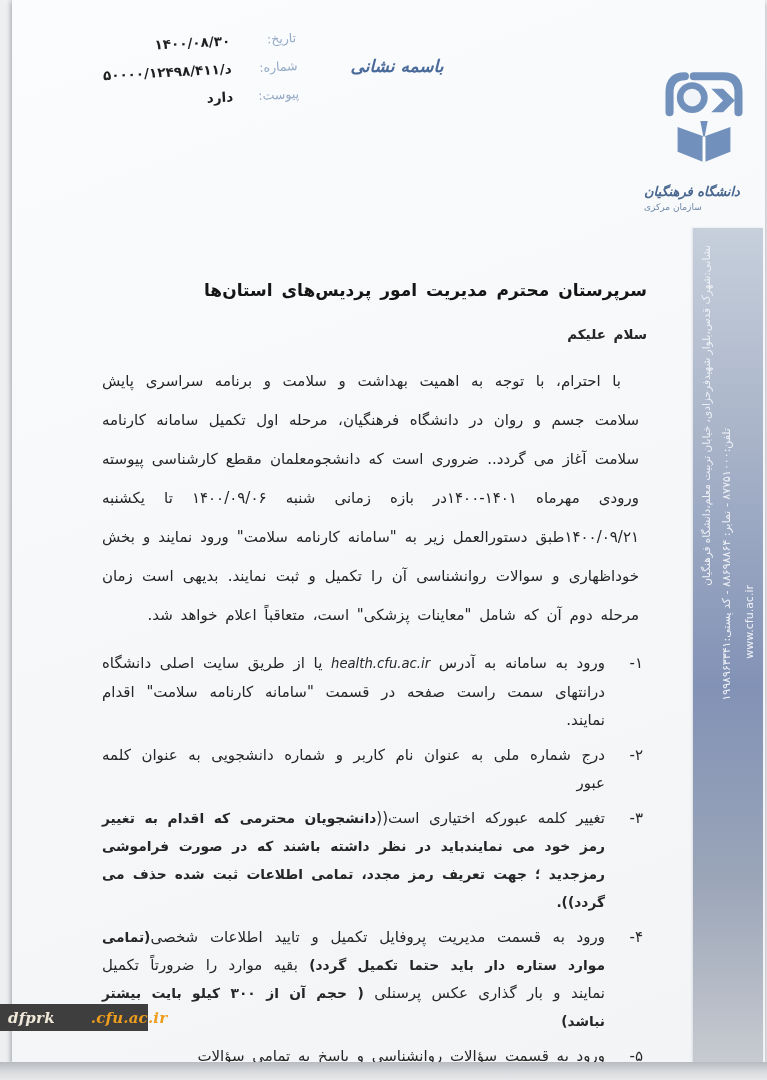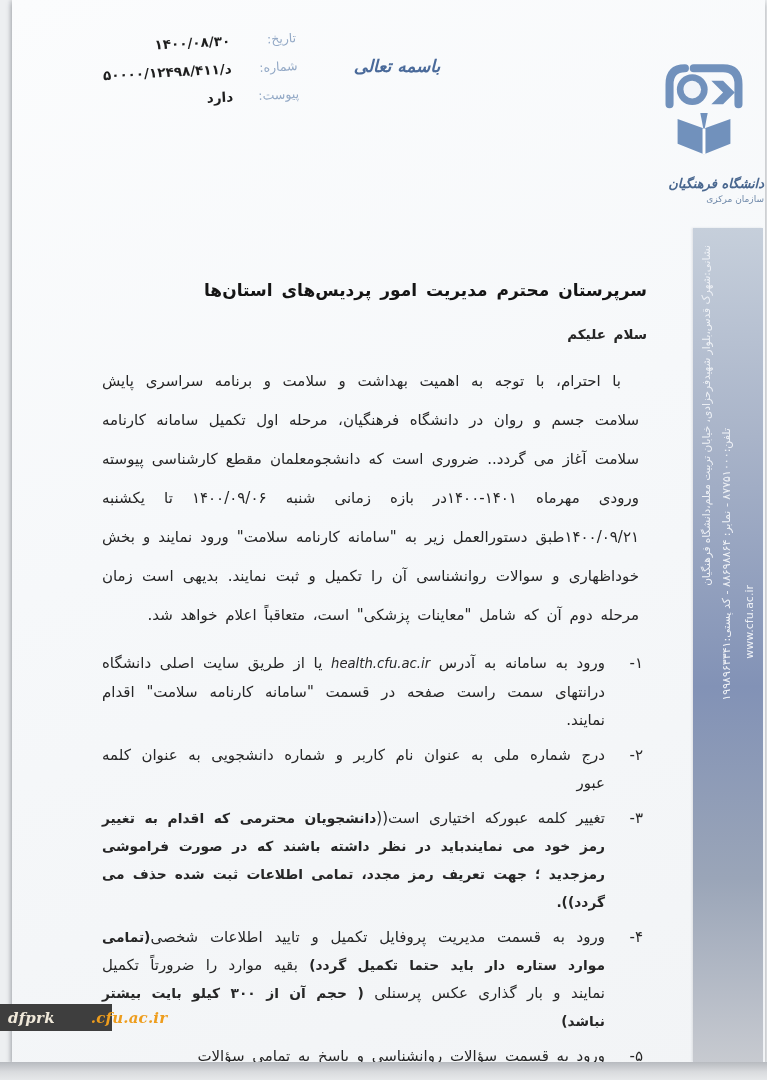--- a/index.html
+++ b/index.html
@@ -29,21 +29,21 @@
           display:flex;flex-direction:column;align-items:center;justify-content:center;}
   .emblem-top{color:#e8d49a;font-size:7px;line-height:9px;}
   .emblem-slogan{color:#ddc069;font-size:11px;font-weight:700;font-style:italic;
                  text-shadow:0 1px 1px rgba(0,0,0,.5);white-space:nowrap;}
   .flower{position:absolute;top:26px;width:12px;height:12px;border-radius:50%;
           background:radial-gradient(circle,#e9b9c8 0%,#cf7f9b 60%,transparent 70%);
           box-shadow:6px 3px 0 -3px #cf7f9b,-6px 4px 0 -4px #8faa6f;}
   .flower.fl-left{left:-20px;} .flower.fl-right{right:-20px;}
 
   
-  .logo{position:absolute;left:632px;top:60px;width:120px;text-align:right;}
+  .logo{position:absolute;left:632px;top:68px;width:120px;text-align:left;}
   .logo svg{display:block;margin:0 auto;}
   .uni-name{margin-top:4px;color:var(--logo-text-blue);font-size:13px;font-weight:700;font-style:italic;white-space:nowrap;}
   .uni-sub{margin-top:3px;color:#6d87a8;font-size:9px;}
 
   
   .letter{position:absolute;top:280px;left:90px;right:118px;direction:rtl;color:var(--ink);
           font-size:15px;word-spacing:3px;}
   .letter h1{font-size:17px;font-weight:700;margin:0 0 26px 0;color:#151515;}
   .salutation{font-weight:700;font-size:13.5px;margin-bottom:20px;}
   .intro{margin:0 8px 14px 0;text-align:justify;line-height:39px;text-indent:18px;}
@@ -60,21 +60,21 @@
          background:linear-gradient(180deg,var(--strip-top) 0%,#a9b4c9 25%,var(--strip-mid) 55%,#9aa5b8 78%,var(--strip-bottom) 100%);
          box-shadow:-1px 0 2px rgba(80,90,110,.15);}
   .vtext{position:absolute;transform:rotate(-90deg);transform-origin:top right;
          direction:rtl;white-space:nowrap;color:#eef1f6;font-size:11px;line-height:16px;
          text-align:right;}
   .vt-address{right:67px;top:245px;width:545px;font-size:10.5px;}
   .vt-phone{right:46px;top:428px;width:400px;}
   .vt-site{right:23px;top:585px;width:115px;}
 
   
-  .watermark{position:absolute;left:0;top:1004px;width:112px;height:27px;
+  .watermark{position:absolute;left:0;top:1004px;width:148px;height:27px;
              background:var(--watermark-bar);display:flex;align-items:center;padding-left:8px;
              box-sizing:border-box;font-family:"DejaVu Serif",serif;font-style:italic;
              font-weight:700;font-size:15px;letter-spacing:.2px;}
   .wm-a{color:var(--watermark-light);}
   .wm-b{color:var(--watermark-orange);margin-left:36px;}
 </style>
 </head>
 <body>
 
 <div class="screen">
@@ -89,21 +89,21 @@
       <div class="meta-row">
         <span class="meta-label">شماره:</span>
         <span class="meta-value ltr">د/۵۰۰۰۰/۱۲۴۹۸/۴۱۱</span>
       </div>
       <div class="meta-row">
         <span class="meta-label">پیوست:</span>
         <span class="meta-value">دارد</span>
       </div>
     </div>
 
-    <div class="basmala">باسمه تعالی</div>
+    <div class="basmala">باسمه نشانی</div>
 
     <div class="logo">
       <svg width="88" height="112" viewBox="0 0 120 152">
         <g fill="none" stroke="#7191bc" stroke-width="11" stroke-linecap="round">
           <path d="M34 11 Q13 11 13 33 L13 60"></path>
           <path d="M46 11 L86 11 Q107 11 107 33 L107 60"></path>
         </g>
         <g fill="#7191bc">
           <circle cx="44" cy="40" r="21"></circle>
           <path d="M70 28 h16 l16 16 -16 16 h-16 l16 -16 z"></path>

